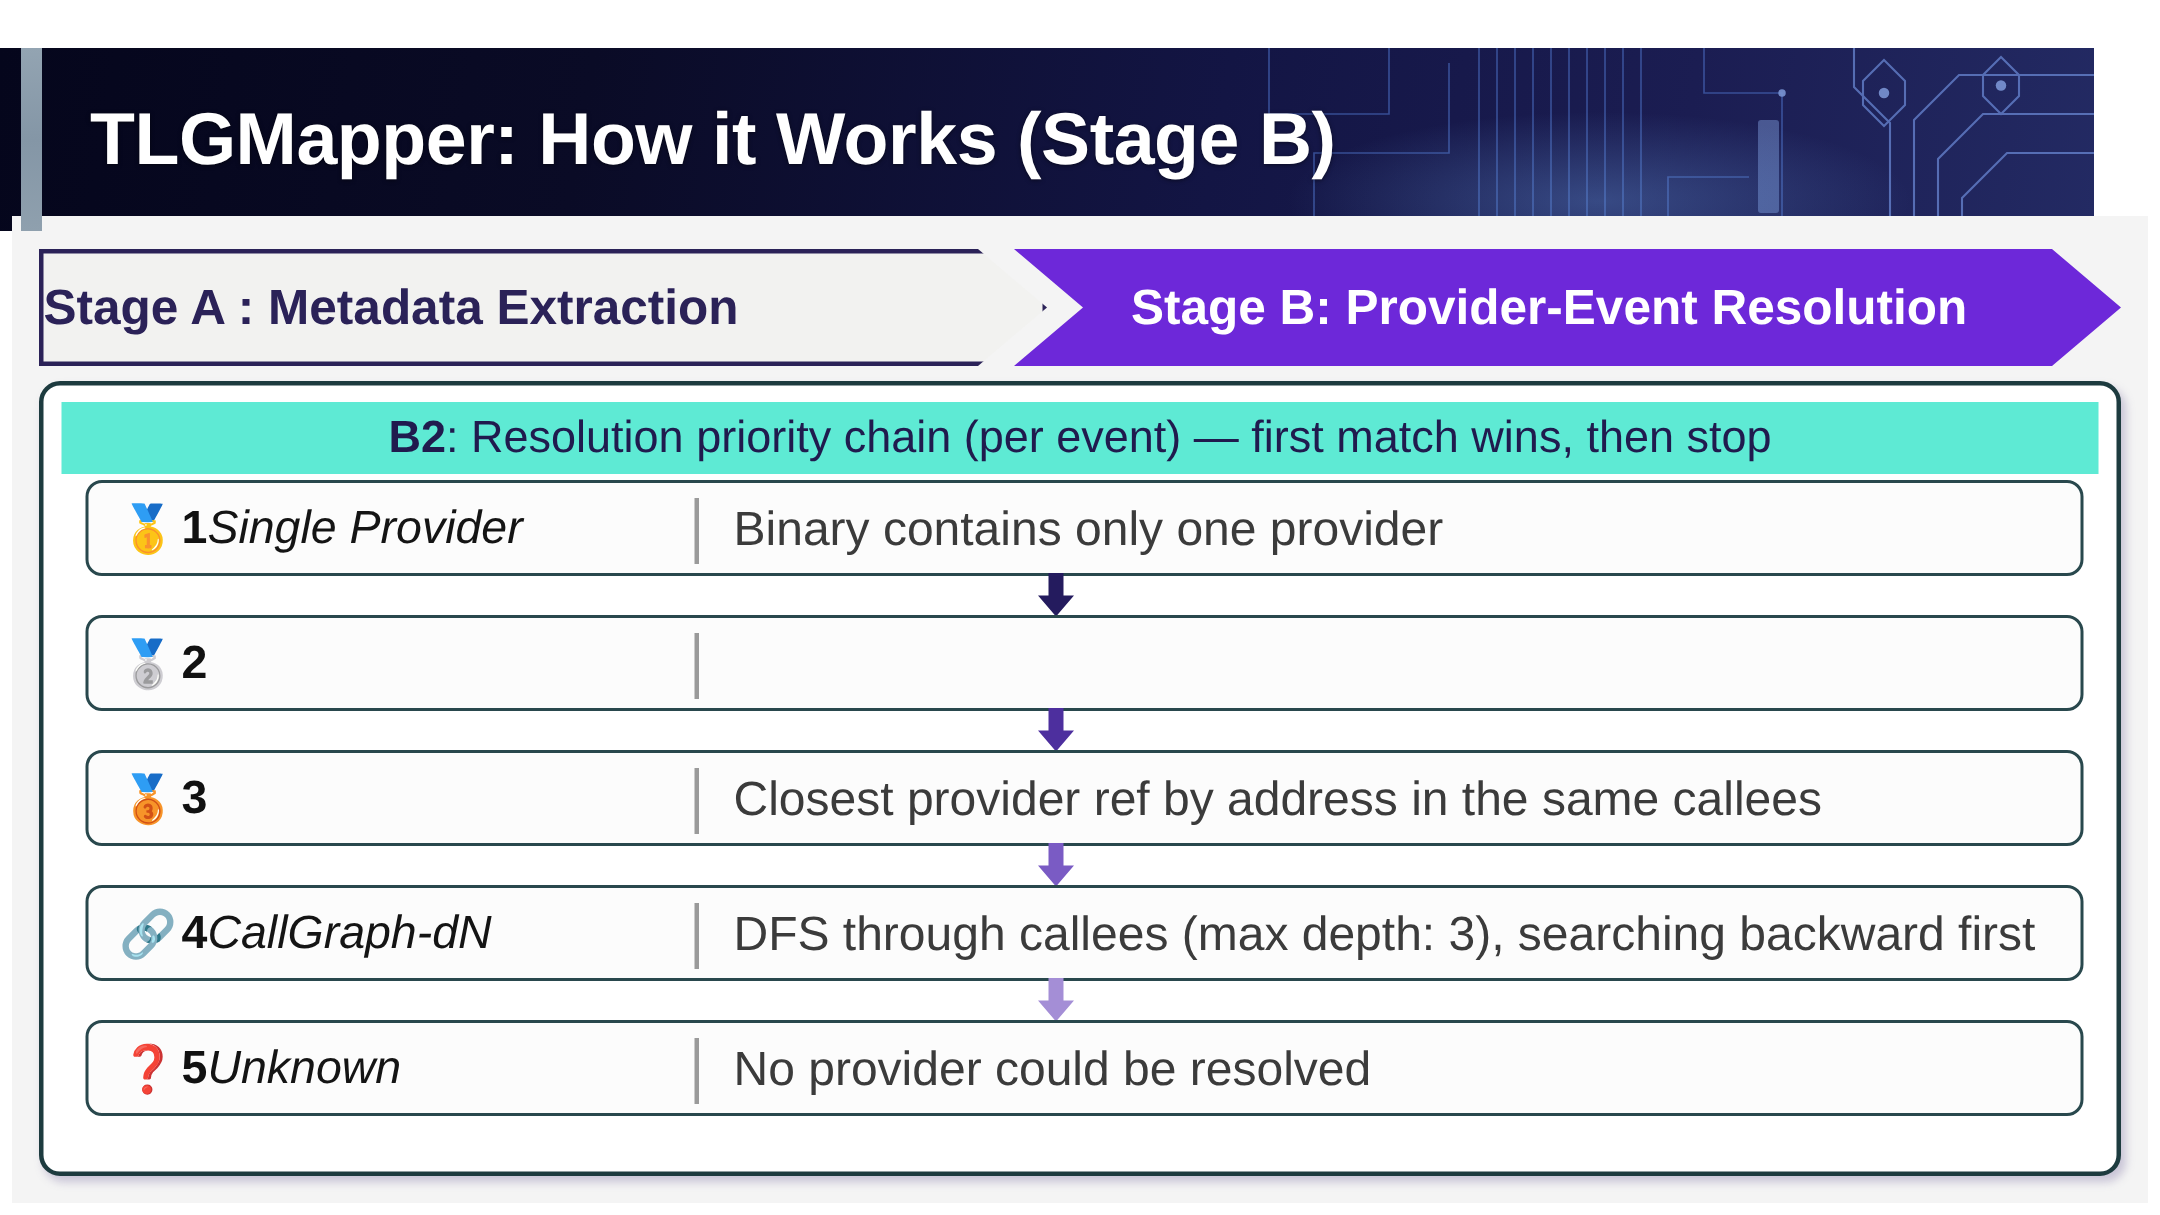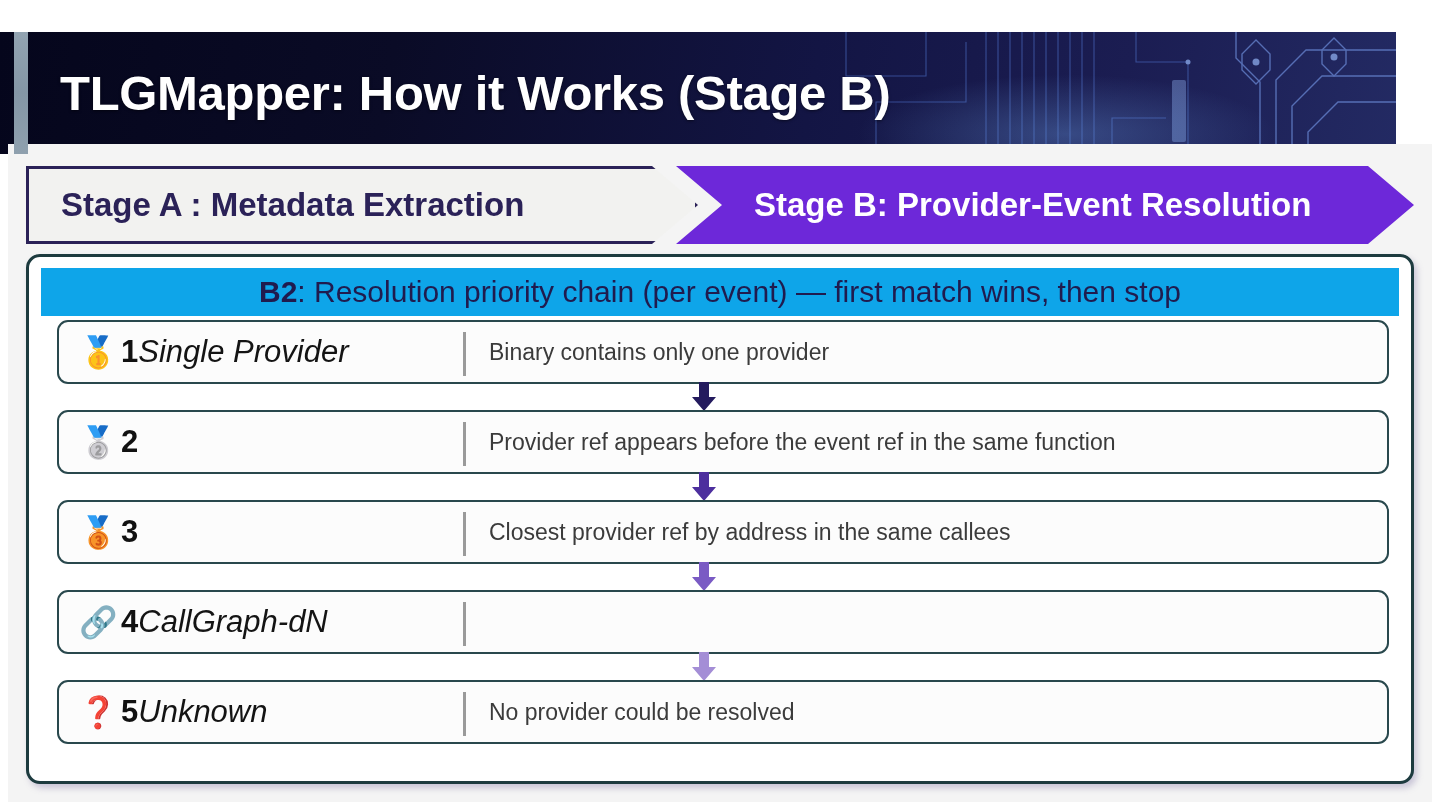--- a/index.html
+++ b/index.html
@@ -82,21 +82,20 @@
     display: flex;
     align-items: center;
     white-space: nowrap;
   }
   .chev-a {
     left: 0;
     width: 672px;
     background: #f2f2f0;
     border: 3px solid #2b2258;
     clip-path: polygon(0 0, calc(100% - 46px) 0, 100% 50%, calc(100% - 46px) 100%, 0 100%);
-    padding-left: 32px;
   }
   .chev-a-label {
     color: #2b2258;
     font-size: 33px;
     font-weight: bold;
   }
   .chev-b {
     left: 650px;
     width: 738px;
     background: #6d28d9;
@@ -120,21 +119,21 @@
     border-radius: 14px;
     box-shadow: 3px 4px 6px rgba(120,110,160,0.35);
   }
 
   
   .b2bar {
     position: absolute;
     left: 12px; top: 11px;
     width: 1358px;
     height: 48px;
-    background: #0ea5e9;
+    background: #5eead4;
     display: flex;
     align-items: center;
     justify-content: center;
   }
   .b2text {
     color: #201b4e;
     font-size: 30px;
     white-space: nowrap;
   }
   .b2text b { font-weight: bold; }
@@ -182,21 +181,21 @@
     position: absolute;
     left: 404px;
     top: 10px;
     width: 3px;
     height: 44px;
     background: #9a9a9a;
   }
   .row-desc {
     position: absolute;
     left: 430px;
-    font-size: 23px;
+    font-size: 32px;
     color: #3b3b3b;
     white-space: nowrap;
   }
 
   
   .arrowgap {
     height: 26px;
     position: relative;
   }
   .arrow {
@@ -285,21 +284,20 @@
         <svg class="arrow" viewBox="0 0 30 30">
           <path d="M10 0 H20 V15 H27 L15 29 L3 15 H10 Z" fill="#241b5e"></path>
         </svg>
       </div>
 
       <div class="rowwrap">
         <div class="row">
           <span class="row-icon">🥈</span>
           <span class="row-num">2</span>
           <span class="row-div"></span>
-          <span class="row-desc">Provider ref appears before the event ref in the same function</span>
         </div>
       </div>
       <div class="arrowgap">
         <svg class="arrow" viewBox="0 0 30 30">
           <path d="M10 0 H20 V15 H27 L15 29 L3 15 H10 Z" fill="#4d2f9e"></path>
         </svg>
       </div>
 
       <div class="rowwrap">
         <div class="row">
@@ -314,20 +312,21 @@
           <path d="M10 0 H20 V15 H27 L15 29 L3 15 H10 Z" fill="#7a5bc4"></path>
         </svg>
       </div>
 
       <div class="rowwrap">
         <div class="row">
           <span class="row-icon">🔗</span>
           <span class="row-num">4</span>
           <span class="row-name">CallGraph-dN</span>
           <span class="row-div"></span>
+          <span class="row-desc">DFS through callees (max depth: 3), searching backward first</span>
         </div>
       </div>
       <div class="arrowgap">
         <svg class="arrow" viewBox="0 0 30 30">
           <path d="M10 0 H20 V15 H27 L15 29 L3 15 H10 Z" fill="#a48ed6"></path>
         </svg>
       </div>
 
       <div class="rowwrap">
         <div class="row">

